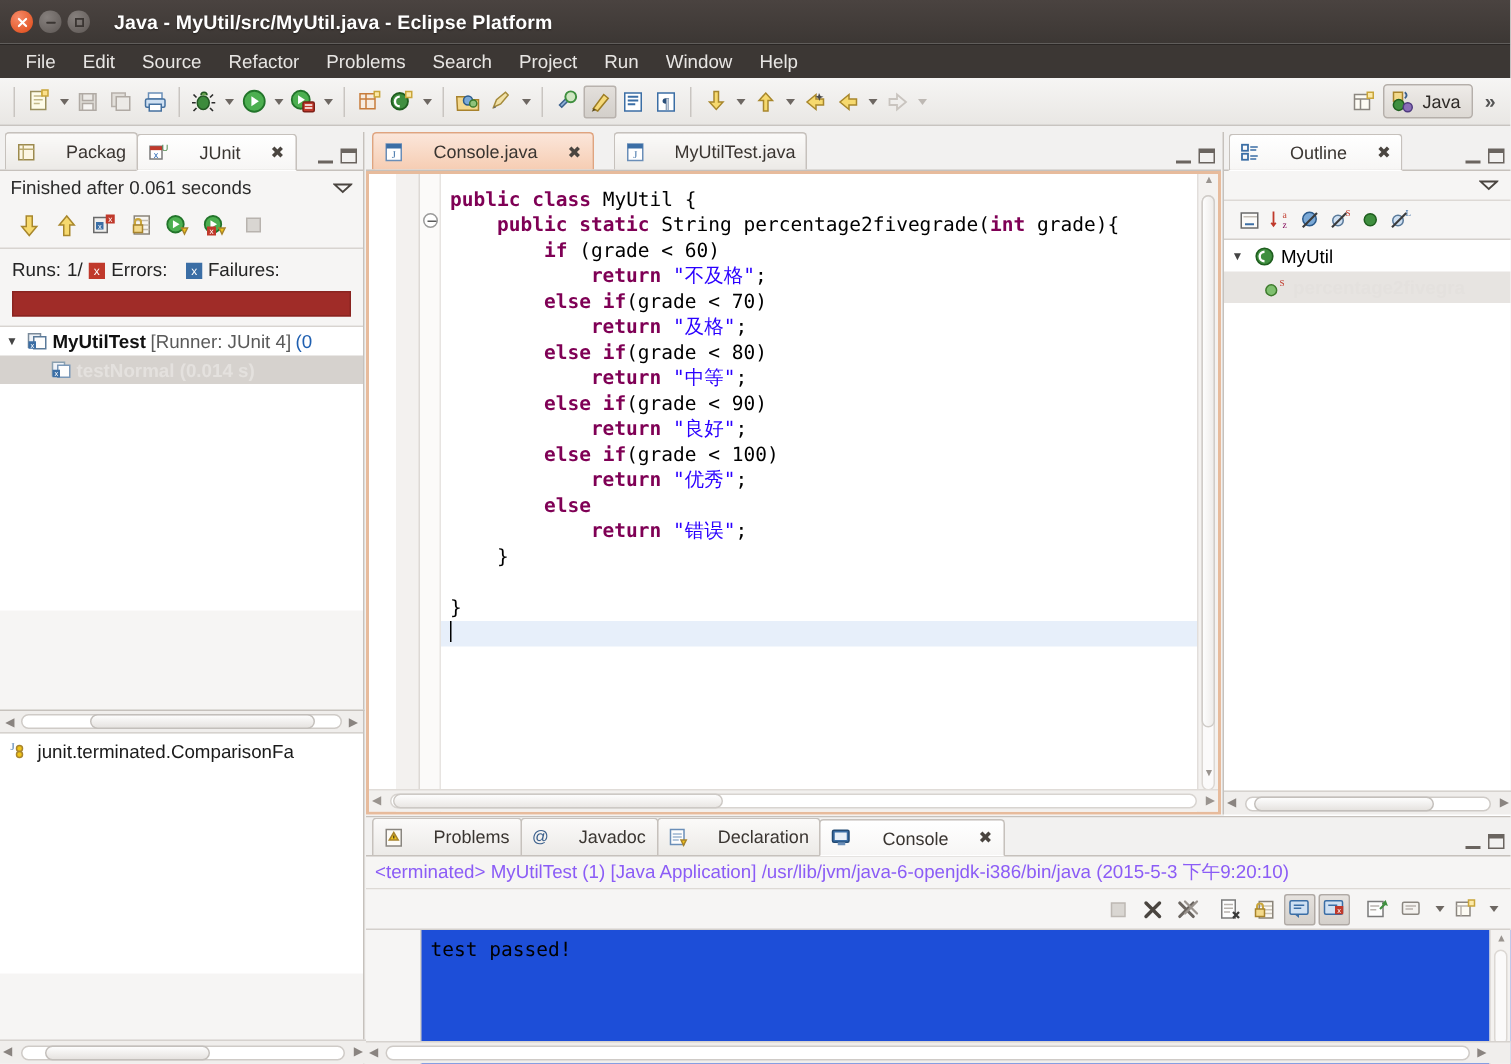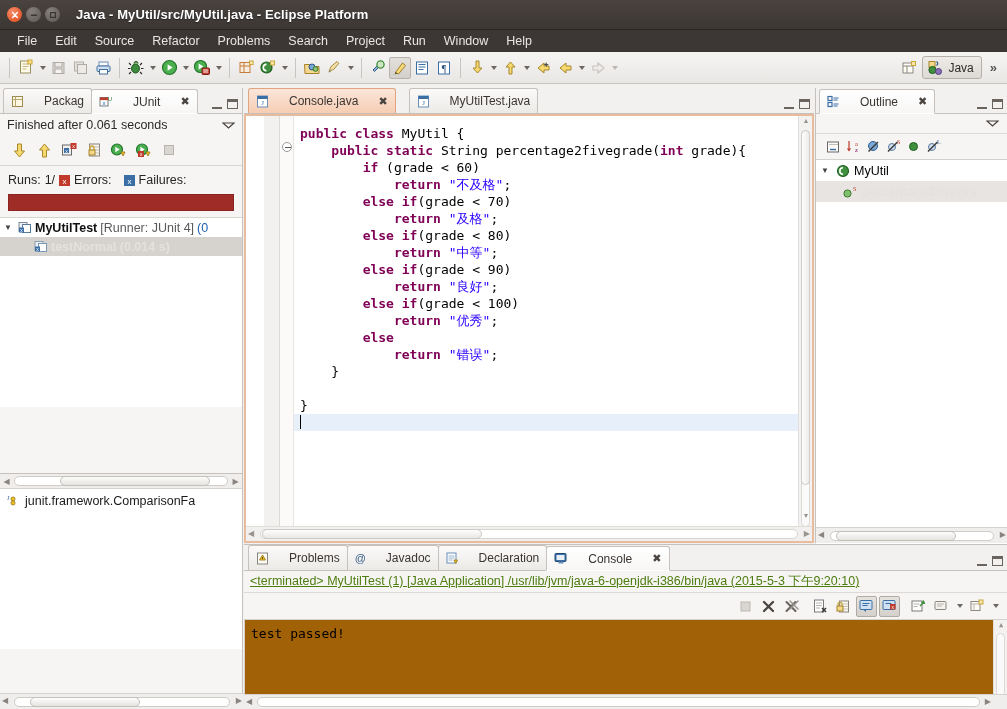--- a/index.html
+++ b/index.html
@@ -186,31 +186,31 @@
                 border-bottom:1px solid #d4d0cc; }
   .ol-tree { background:#fff; height:385px; }
   .ol-row { display:flex; align-items:center; gap:4px; height:21px; padding-left:5px;
             font-size:12.5px; white-space:nowrap;}
   .ol-row.sel { background:#e7e4e1; }
 
   
   #console-part { left:244px; top:456px; width:763px; height:165px; background:#f6f5f4;
                   border-top:1px solid #c6c1bc;}
   .cons-desc { height:22px; display:flex; align-items:center; padding-left:6px;
-               font-size:12.5px; color:#4d7c0f; border-bottom:1px solid #ddd9d5;
-               background:#f6f5f4; white-space:nowrap;text-decoration:underline;}
+               font-size:12.5px; color:#8b5cf6; border-bottom:1px solid #ddd9d5;
+               background:#f6f5f4; white-space:nowrap;}
   .cons-toolbar { height:27px; display:flex; align-items:center; justify-content:flex-end;
                   gap:2px; padding-right:6px; border-bottom:1px solid #d4d0cc;
                   background:#f6f5f4;}
   .cbtn { width:21px;height:21px; display:flex;align-items:center;justify-content:center;
           border:1px solid transparent; border-radius:2px;}
   .cbtn.on { border-color:#b0aaa5; background:linear-gradient(to bottom,#e6e2de,#d4d0cb);}
-  .cons-body { background:#a16207; height:90px; position:relative;
+  .cons-body { background:#1d4ed8; height:90px; position:relative;
                font-family:"DejaVu Sans Mono", monospace; font-size:13px;
-               padding:6px 0 0 6px; border-left:1px solid #d4d0cc;}
+               padding:6px 0 0 6px; border-left:1px solid #d4d0cc;margin-left:36px;}
   .cons-vs { position:absolute; right:0; top:0; width:14px; height:100%;
              background:#f4f2f0; border-left:1px solid #e2dedb;}
 
   
   #bottombar { position:absolute; left:0; bottom:0; width:244px; height:16px;
                background:#f0eeec; border-top:1px solid #d6d2ce; }
 
   svg { display:block; }
 </style>
 </head>
@@ -591,21 +591,21 @@
 
     <div class="ft-list">
       <div class="ft-row">
         <span>
           <svg width="15" height="15" viewBox="0 0 15 15">
             <text x="2" y="7" font-size="7" fill="#3b6ea5" font-family="serif">J</text>
             <circle cx="8" cy="6" r="2" fill="#f0c419" stroke="#a8842c"></circle>
             <circle cx="8" cy="10" r="2" fill="#f0c419" stroke="#a8842c"></circle>
           </svg>
         </span>
-        <span>junit.framework.ComparisonFa</span>
+        <span>junit.terminated.ComparisonFa</span>
       </div>
     </div>
   </div>
 
   <div id="bottombar">
     <div style="position:absolute;left:14px;right:14px;top:3px;height:10px;background:#fff;border:1px solid #cfcbc7;border-radius:5px;"></div>
     <div style="position:absolute;left:30px;width:110px;top:3px;height:10px;background:linear-gradient(to bottom,#fdfdfd,#e6e3e0);border:1px solid #c3bfbb;border-radius:5px;"></div>
     <div style="position:absolute;left:2px;top:2px;font-size:8px;color:#8a8480;">◀</div>
     <div style="position:absolute;right:2px;top:2px;font-size:8px;color:#8a8480;">▶</div>
   </div>

